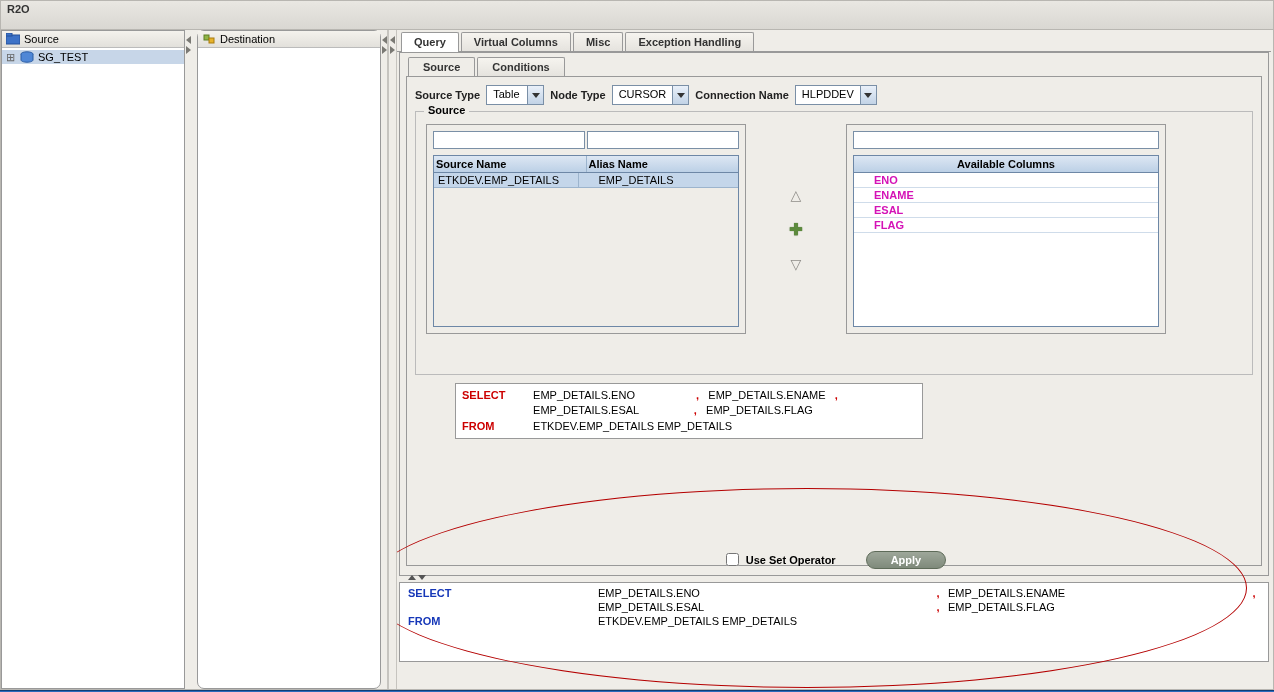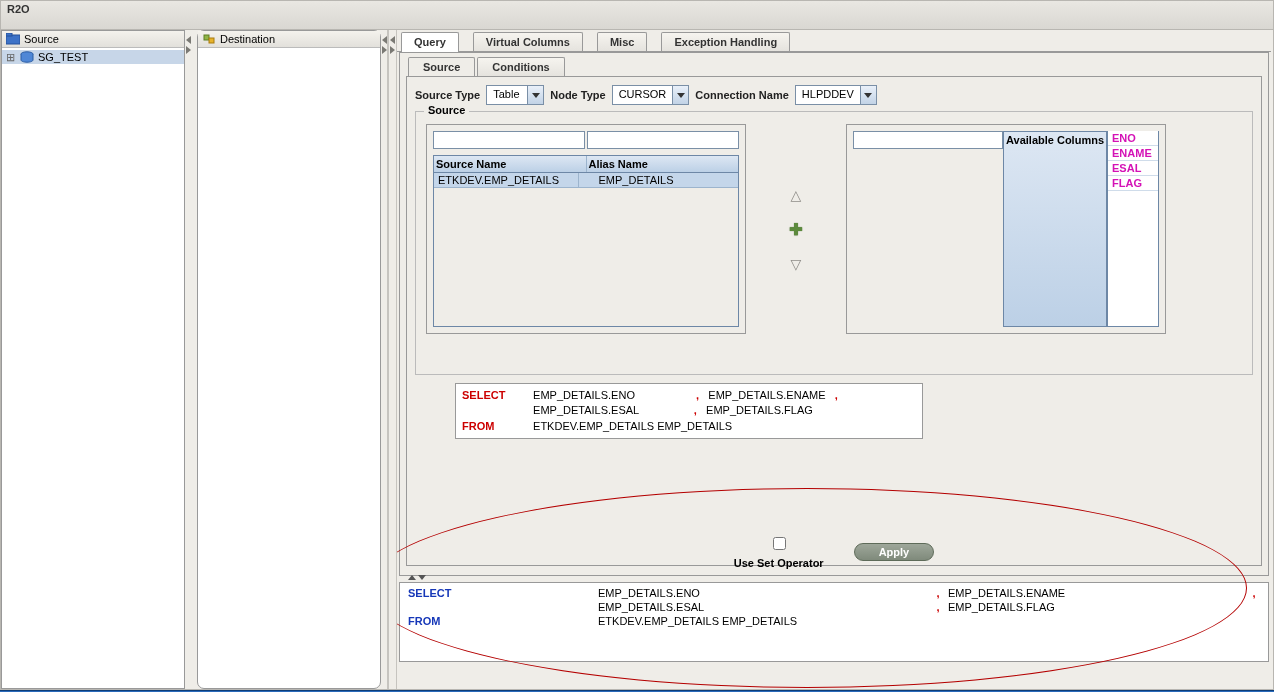--- a/index.html
+++ b/index.html
@@ -28,21 +28,21 @@
 .splitter .arrow.l { border-right:5px solid #7a7974; }
 .splitter .arrow.r { border-left:5px solid #7a7974; }
 
 
 .right-area { flex: 1; background: #efede8; border-left: 2px solid #c6c4bf; display:flex; }
 .right-gutter { width: 8px; background: #efede8; border-right:1px solid #c6c4bf; display:flex; flex-direction:column; align-items:center; padding-top:6px; gap:2px;}
 .right-content { flex:1; padding: 0 2px 0 0; overflow:hidden; position:relative; }
 
 
 .top-tabs { display: flex; background: #efede8; border-bottom: 1px solid #999; padding-left: 4px; height: 22px; align-items:flex-end; }
-.top-tab { background: linear-gradient(#f6f4ef,#e5e3de); border: 1px solid #999; border-bottom: none; padding: 3px 12px; margin-right: 14px; color: #333; cursor: default; border-radius: 2px 2px 0 0; font-weight: bold; }
+.top-tab { background: linear-gradient(#f6f4ef,#e5e3de); border: 1px solid #999; border-bottom: none; padding: 3px 12px; margin-right: 2px; color: #333; cursor: default; border-radius: 2px 2px 0 0; font-weight: bold; }
 .top-tab.active { background: #fff; padding-bottom:4px; margin-bottom:-1px; }
 
 
 .inner-panel { border: 1px solid #999; background: #efede8; margin: 0 2px 2px 2px; height: 524px; position:relative; }
 .sub-tabs { display: flex; padding: 4px 4px 0 8px; }
 .sub-tab { background: linear-gradient(#f6f4ef,#e5e3de); border: 1px solid #999; border-bottom:none; padding: 3px 14px; margin-right: 2px; cursor: default; font-weight:bold; color:#333; border-radius:2px 2px 0 0;}
 .sub-tab.active { background: #efede8; }
 .sub-content { border: 1px solid #999; margin: 0 6px 6px 6px; background: #efede8; padding: 8px 8px 4px 8px; height: 490px; }
 
 
@@ -66,35 +66,35 @@
 .grid-head div:last-child{border-right:none;}
 .grid-body { border:1px solid #6d87a6; border-top:none; margin:0 6px 6px 6px; flex:1; background:#efede8; overflow:auto;}
 .grid-row { display:flex; background:#c4d6ea; border-bottom:1px solid #9cb4cd; }
 .grid-row div { flex:1; padding:1px 4px; border-right:1px solid #9cb4cd; }
 .grid-row div:last-child{border-right:none;margin-left:16px;}
 
 .mid-arrows { width: 60px; display:flex; flex-direction:column; align-items:center; justify-content:center; gap:18px; }
 .nav-tri { color:#8f8d88; font-size:14px; line-height:1; }
 .plus { color:#5c8a3c; font-size:16px; font-weight:bold; text-shadow:0 0 1px #3a5c25; }
 
-.cols-box { border: 1px solid #999; background: #efede8; width: 320px; display:flex; flex-direction:row; padding:6px;}
+.cols-box { border: 1px solid #999; background: #efede8; width: 320px; display:flex; flex-direction:column; padding:6px;}
 .cols-box input.filter { border:1px solid #7a8fa6; height:18px; margin-bottom:6px; padding:1px 3px;}
 .cols-head { background: linear-gradient(#dde7f3,#bcd0e6); border:1px solid #6d87a6; text-align:center; font-weight:bold; padding:2px; }
 .cols-list { border:1px solid #6d87a6; border-top:none; flex:1; background:#fff; }
-.cols-list div { color:#d412b6; font-weight:bold; border-bottom:1px solid #cfdcea; padding:1px 4px; background:#fff; }
+.cols-list div { color:#d412b6; font-weight:bold; border-bottom:1px solid #cfdcea; padding:1px 20px; background:#fff; }
 
 
 .sql-box { border:1px solid #999; background:#fff; margin-top:8px; padding:4px 6px; width: 468px; line-height:1.4;margin-left:40px; }
 .sql-box .kw { color:#cc0000; font-weight:bold; display:inline-block; width:68px; vertical-align:top;}
 .sql-box .cols { display:inline-block; }
 .sql-box .comma { color:#cc0000; font-weight:bold; }
 
 
 .inner-bottom { position:absolute; left:6px; right:6px; bottom:6px; display:flex; align-items:center; justify-content:center; gap:30px; }
-.chk { display:flex; align-items:center; gap:4px; font-weight:bold;flex-direction:column; }
+.chk { display:flex; align-items:center; gap:4px; font-weight:bold; }
 .chk input { width:13px; height:13px; }
 .apply-btn { background: linear-gradient(#9ea79a,#7f8a7b); color:#fff; border:1px solid #5e6b59; border-radius:10px; padding:2px 24px; font-weight:bold; cursor:default; }
 
 
 .lower-pane { border:1px solid #999; background:#fff; margin: 6px 2px 2px 2px; height: 80px; padding:4px 8px; position:relative; }
 .lower-pane .drag { position:absolute; top:-8px; left:8px; display:flex; gap:2px;}
 .lower-pane .drag span { width:0;height:0;border-left:4px solid transparent;border-right:4px solid transparent;}
 .lower-pane .drag .u{border-bottom:5px solid #555;}
 .lower-pane .drag .d{border-top:5px solid #555;}
 .lower-grid { display:grid; grid-template-columns: 190px 330px 20px 300px 12px; row-gap:2px; }

